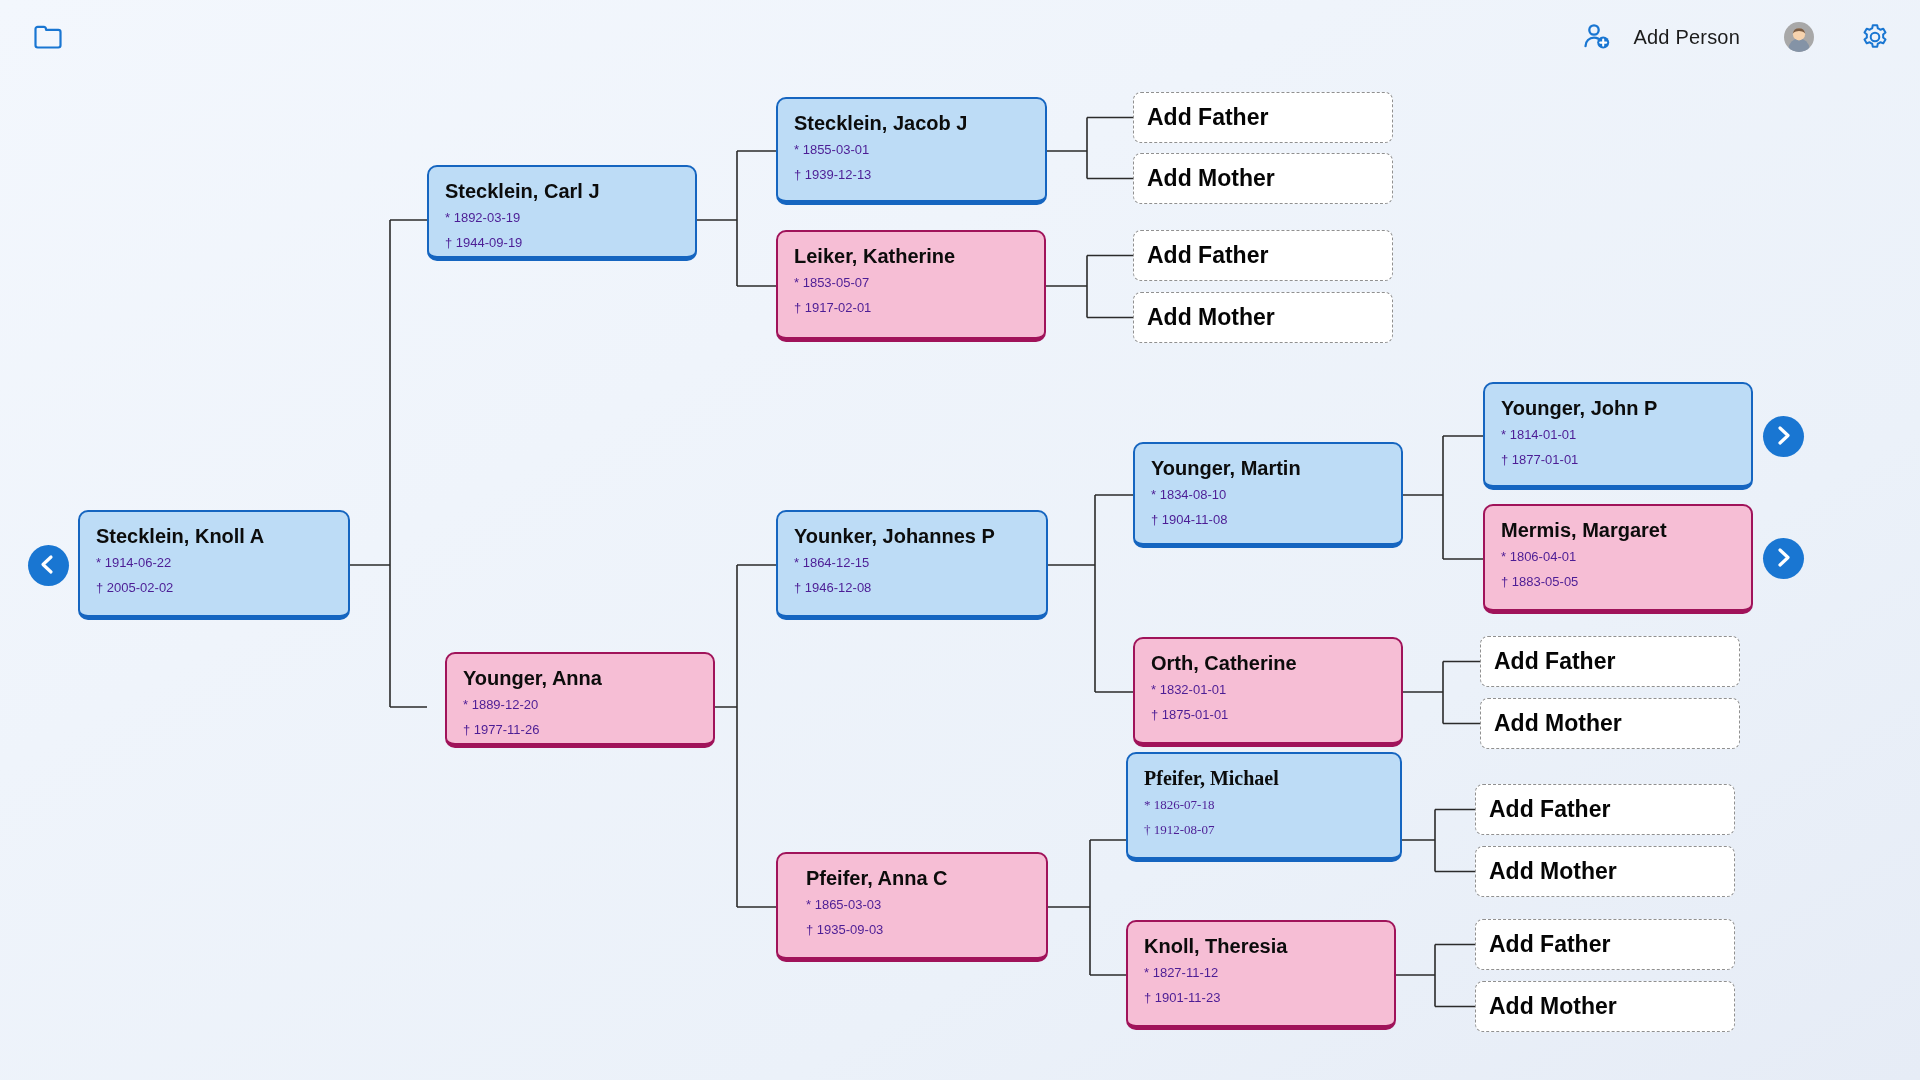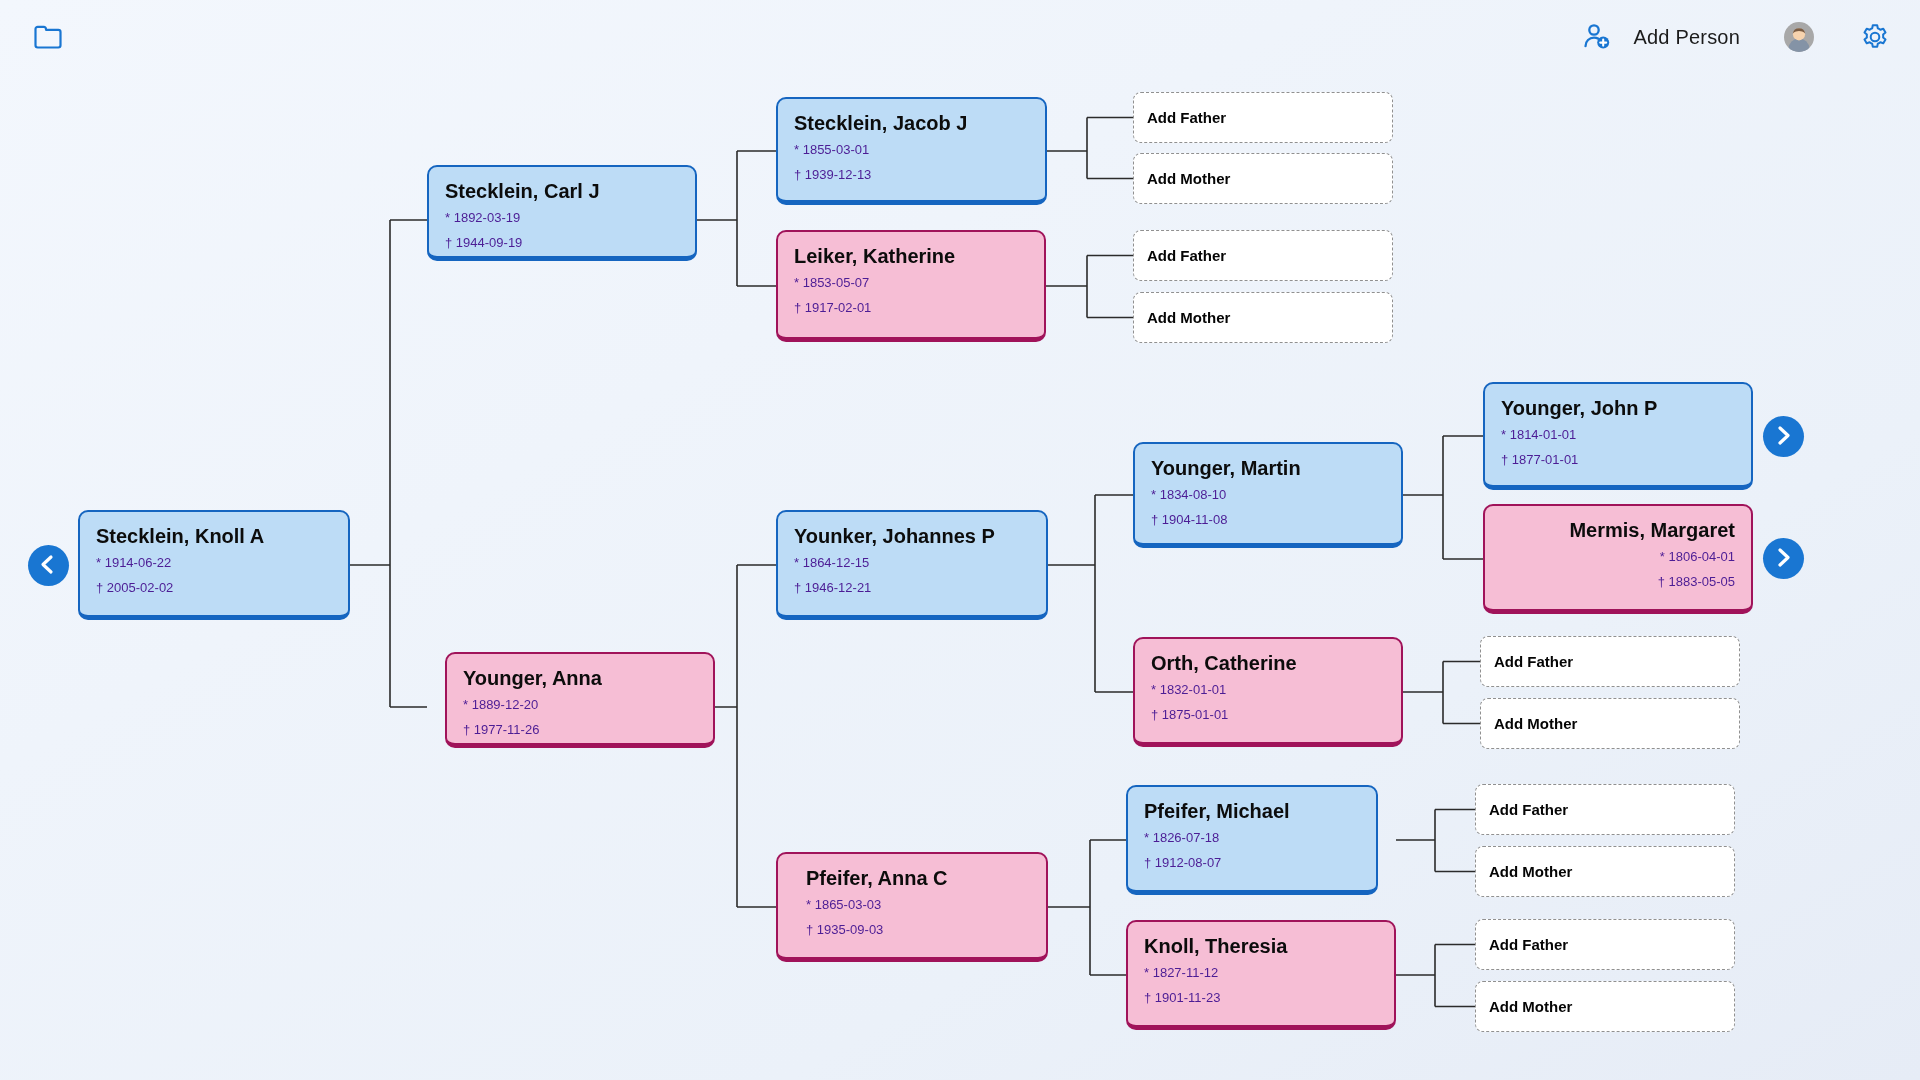--- a/index.html
+++ b/index.html
@@ -28,21 +28,21 @@
   .person-card.male{background:var(--male-fill);border:2px solid var(--male-border);
     border-bottom-width:5px;}
   .person-card.female{background:var(--female-fill);border:2px solid var(--female-border);
     border-bottom-width:5px;}
   .p-name{font-size:20px;font-weight:700;color:#0c0c0c;line-height:27px;white-space:nowrap;}
   .p-date{font-size:13px;color:#4c1d95;line-height:25px;white-space:nowrap;}
 
   .add-box{position:absolute;box-sizing:border-box;background:#ffffff;
     border:1.6px dashed var(--ph-border);border-radius:8px;display:flex;align-items:center;
     padding:0 0 0 13px;cursor:pointer;font-family:"Liberation Sans",sans-serif;}
-  .add-box span{font-size:15px;font-weight:700;color:#050505;}
+  .add-box span{font-size:23px;font-weight:700;color:#050505;}
 
   .nav-btn{position:absolute;width:41px;height:41px;border-radius:50%;
     background:var(--accent);border:none;padding:0;cursor:pointer;
     display:flex;align-items:center;justify-content:center;}
 </style>
 </head>
 <body>
 
 <div id="stage">
 
@@ -81,53 +81,53 @@
         <div class="p-date">† 1939-12-13</div>
       </div>
       <div class="person-card female" style="left: 776px; top: 230px; width: 270px; height: 112px;">
         <div class="p-name">Leiker, Katherine</div>
         <div class="p-date">* 1853-05-07</div>
         <div class="p-date">† 1917-02-01</div>
       </div>
       <div class="person-card male" style="left: 776px; top: 510px; width: 272px; height: 110px;">
         <div class="p-name">Younker, Johannes P</div>
         <div class="p-date">* 1864-12-15</div>
-        <div class="p-date">† 1946-12-21</div>
+        <div class="p-date">† 1946-12-08</div>
       </div>
       <div class="person-card female" style="left: 776px; top: 852px; width: 272px; height: 110px; padding-left: 28px;">
         <div class="p-name">Pfeifer, Anna C</div>
         <div class="p-date">* 1865-03-03</div>
         <div class="p-date">† 1935-09-03</div>
       </div>
       <div class="person-card male" style="left: 1133px; top: 442px; width: 270px; height: 106px;">
         <div class="p-name">Younger, Martin</div>
         <div class="p-date">* 1834-08-10</div>
         <div class="p-date">† 1904-11-08</div>
       </div>
       <div class="person-card female" style="left: 1133px; top: 637px; width: 270px; height: 110px;">
         <div class="p-name">Orth, Catherine</div>
         <div class="p-date">* 1832-01-01</div>
         <div class="p-date">† 1875-01-01</div>
       </div>
-      <div class="person-card male" style="left: 1126px; top: 785px; width: 252px; height: 110px;">
+      <div class="person-card male" style="left: 1126px; top: 752px; width: 276px; height: 110px; font-family: Liberation Serif, serif;">
         <div class="p-name">Pfeifer, Michael</div>
         <div class="p-date">* 1826-07-18</div>
         <div class="p-date">† 1912-08-07</div>
       </div>
       <div class="person-card female" style="left: 1126px; top: 920px; width: 270px; height: 110px;">
         <div class="p-name">Knoll, Theresia</div>
         <div class="p-date">* 1827-11-12</div>
         <div class="p-date">† 1901-11-23</div>
       </div>
       <div class="person-card male" style="left: 1483px; top: 382px; width: 270px; height: 108px;">
         <div class="p-name">Younger, John P</div>
         <div class="p-date">* 1814-01-01</div>
         <div class="p-date">† 1877-01-01</div>
       </div>
-      <div class="person-card female" style="left: 1483px; top: 504px; width: 270px; height: 110px; text-align: right;">
+      <div class="person-card female" style="left: 1483px; top: 504px; width: 270px; height: 110px;">
         <div class="p-name">Mermis, Margaret</div>
         <div class="p-date">* 1806-04-01</div>
         <div class="p-date">† 1883-05-05</div>
       </div>
       <button class="add-box" style="left: 1133px; top: 92px; width: 260px; height: 51px;">
         <span>Add Father</span>
       </button>
       <button class="add-box" style="left: 1133px; top: 153px; width: 260px; height: 51px;">
         <span>Add Mother</span>
       </button>

